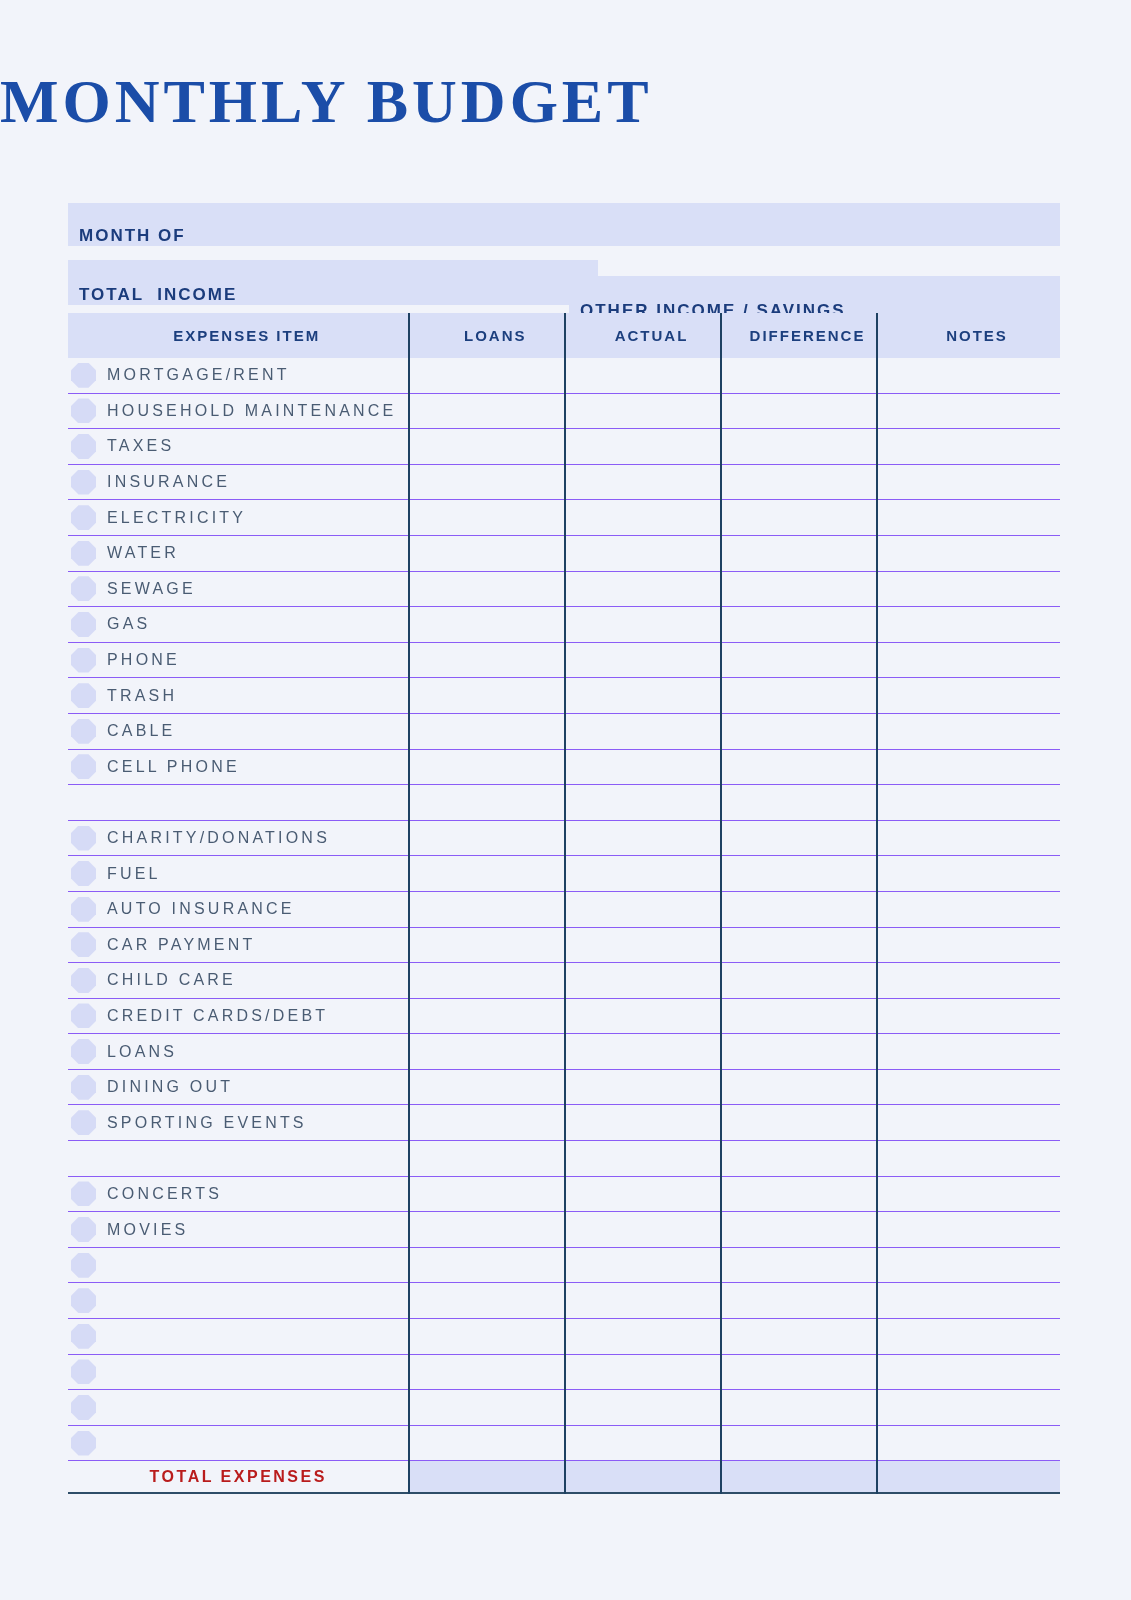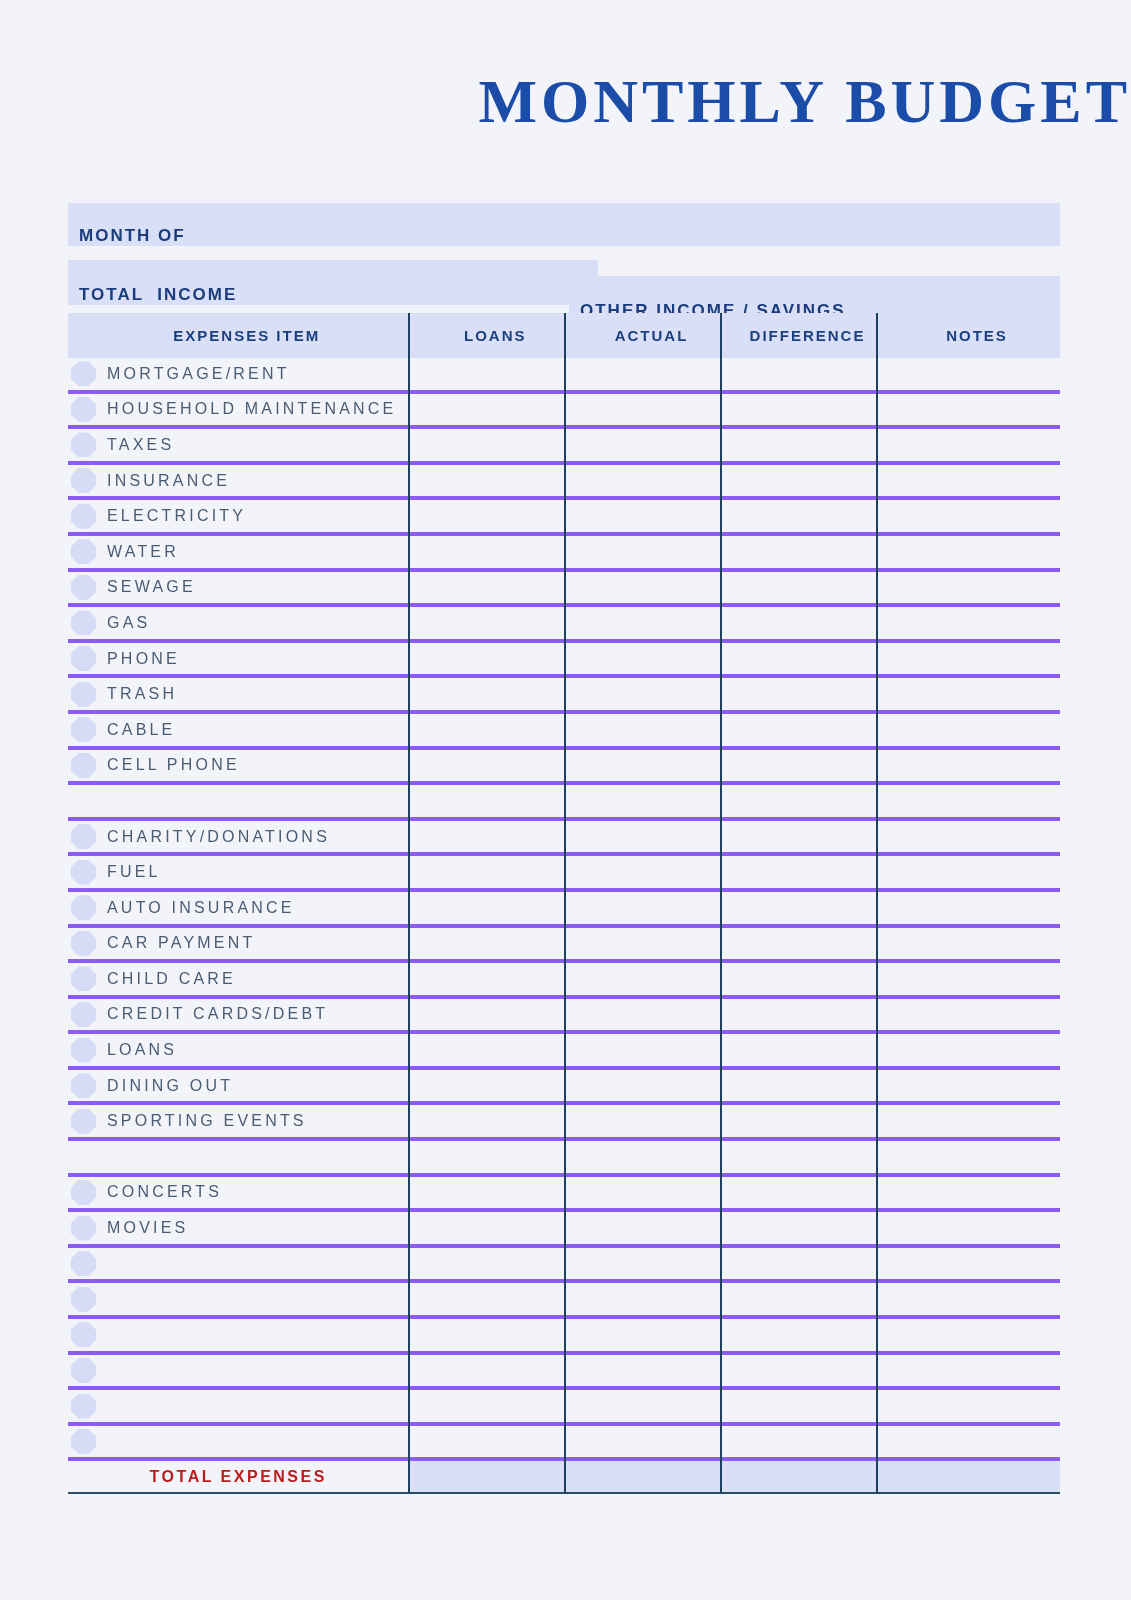--- a/index.html
+++ b/index.html
@@ -5,21 +5,21 @@
   html,body{margin:0;padding:0;}
   .page{
     position:relative;
     width:1131px;height:1600px;
     background:#f2f4fa;
     font-family:"Liberation Sans", sans-serif;
     overflow:hidden;
   }
   .title{
     position:absolute;top:70px;left:0;right:0;
-    margin:0;text-align:right;
+    margin:0;text-align:left;
     font-family:"Liberation Serif", serif;
     font-weight:700;font-size:62px;letter-spacing:4px;
     color:#1b4da8;line-height:1;
     white-space:pre;
   }
   .bar{
     position:absolute;box-sizing:border-box;
     background:#d9dff7;
     display:flex;align-items:flex-end;
     padding:0 11px;
@@ -43,21 +43,21 @@
     height:45px;background:#d9dff7;
   }
   .thead .hcell{
     display:flex;align-items:center;justify-content:center;
     font-weight:700;font-size:15px;letter-spacing:2px;
     color:#1c3f7e;
     padding-left:17px;
   }
   .trow{
     height:35.6px;
-    border-bottom:4px solid #8b5cf6;
+    border-bottom:1px solid #8b5cf6;
   }
   .trow .cell{height:100%;}
   .label-cell{
     display:flex;align-items:center;
     padding-left:3px;box-sizing:border-box;
   }
   .bullet{
     width:25px;height:25px;flex:0 0 25px;
     background:#d6dbf6;
     clip-path:polygon(30% 0,70% 0,100% 30%,100% 70%,70% 100%,30% 100%,0 70%,0 30%);

